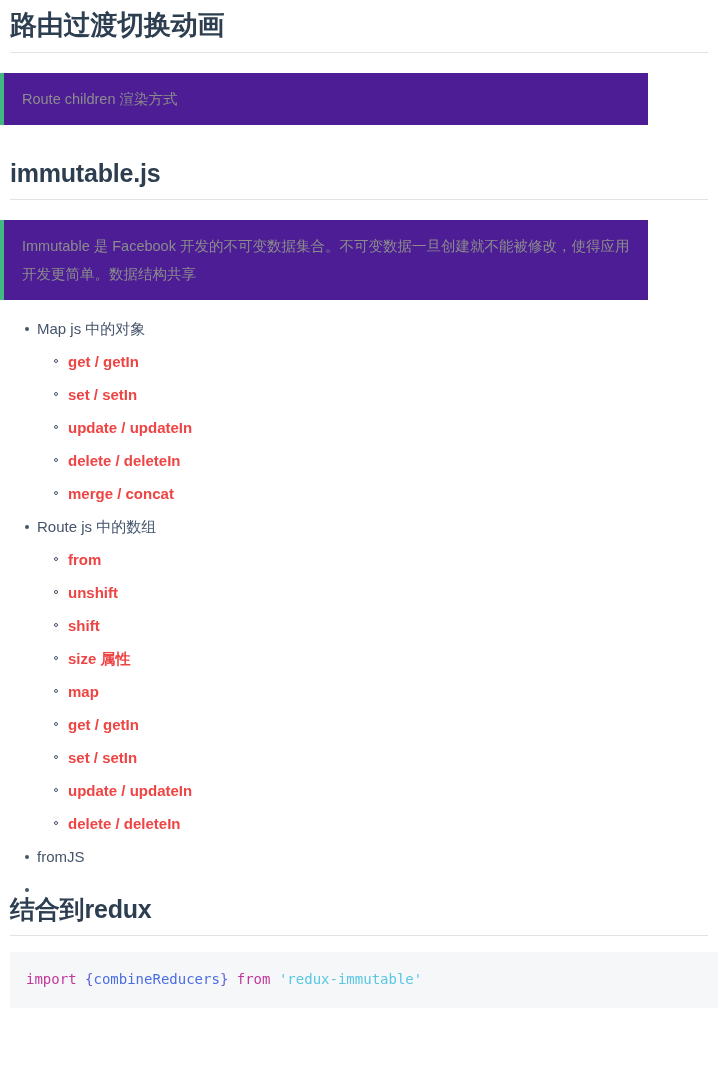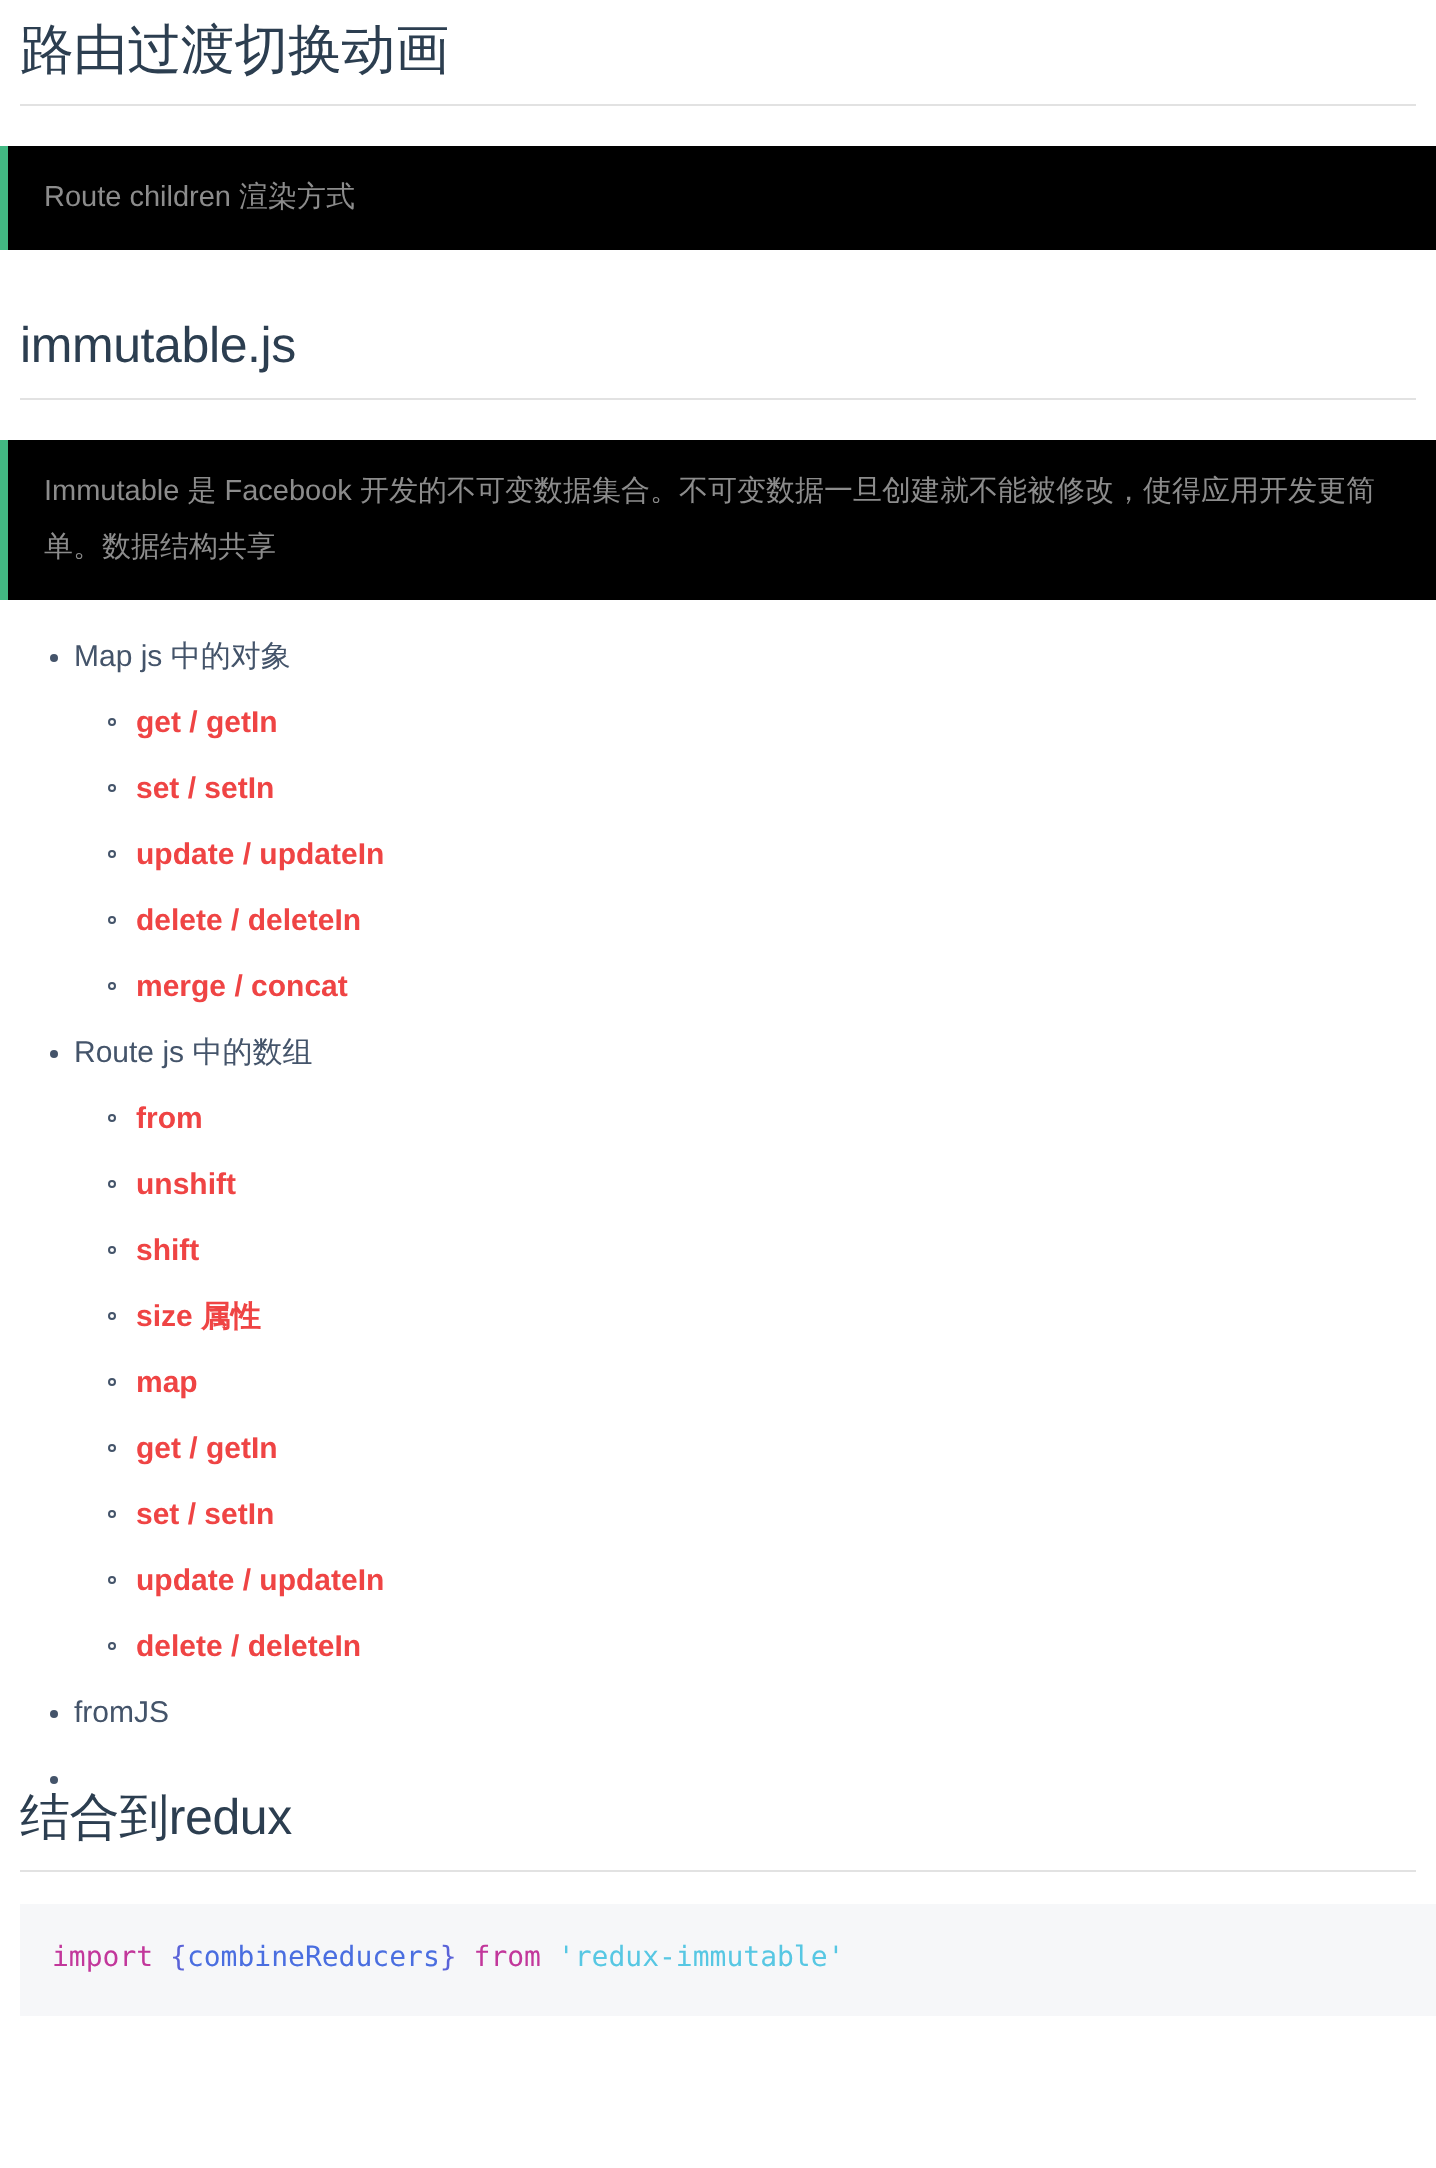--- a/index.html
+++ b/index.html
@@ -16,21 +16,21 @@
   }
   .page {
     width: 718px;
     box-sizing: border-box;
     padding: 0;
   }
 
   
   h1.doc-title, h2.doc-heading {
     color: #2c3e50;
-    font-weight: 400;
+    font-weight: 700;
     margin: 0;
     padding: 0 10px;
     letter-spacing: -0.2px;
   }
   h1.doc-title {
     font-size: 27px;
     line-height: 34px;
     padding-top: 8px;
     padding-bottom: 4px;
   }
@@ -49,27 +49,27 @@
 
   .gap-12 { height: 12px; }
   .gap-16 { height: 16px; }
   .gap-20 { height: 20px; }
   .gap-28 { height: 28px; }
 
   
   blockquote.note {
     margin: 0;
     padding: 12px 14px 12px 18px;
-    background: #000000;
+    background: #4c1d95;
     border-left: 4px solid #42b983;
     color: #8c8c8c;
     font-size: 14.5px;
     line-height: 28px;
     box-sizing: border-box;
-    width: 718px;
+    width: 648px;
   }
   blockquote.note p { margin: 0; }
 
   
   ul.md-list {
     list-style: none;
     margin: 0;
     padding: 0;
   }
   ul.md-list > li.md-item {

